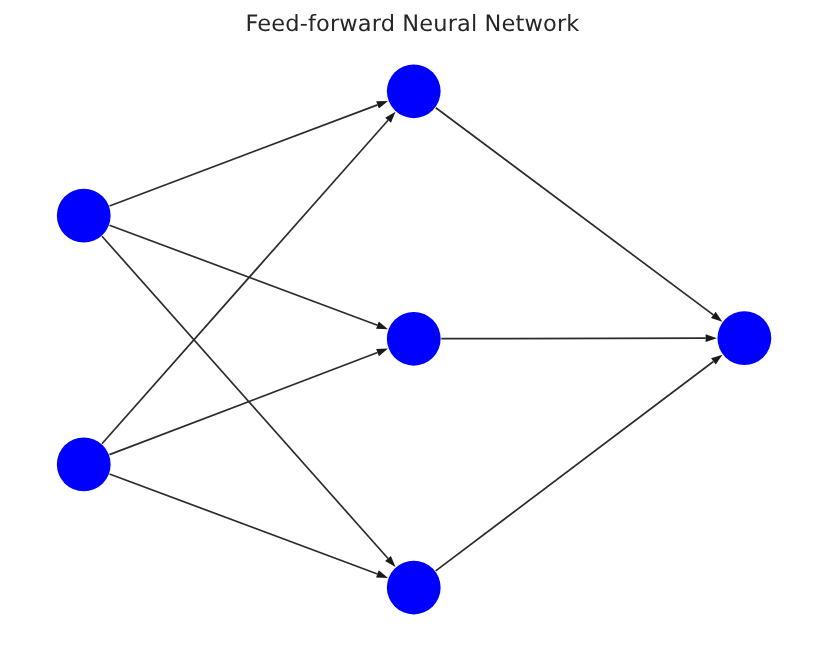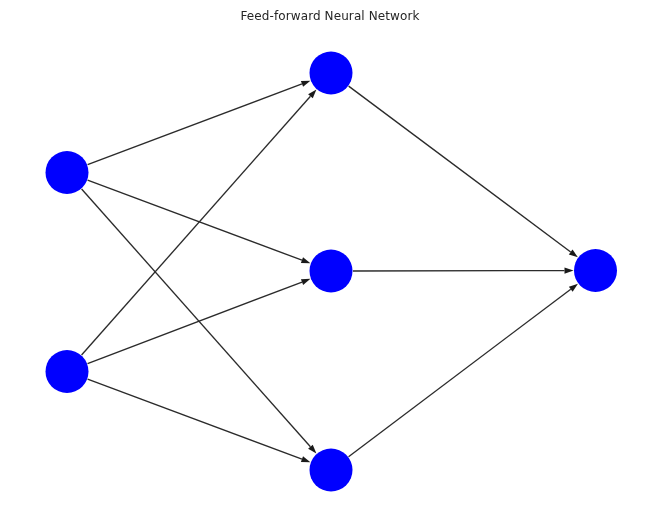--- a/index.html
+++ b/index.html
@@ -19,21 +19,21 @@
     width: 660px;
     height: 522px;
     background: #ffffff;
   }
   #figure-title {
     position: absolute;
     top: 9px;
     left: 0;
     width: 660px;
     text-align: center;
-    font-size: 12px;
+    font-size: 18px;
     color: #262626;
     font-family: "DejaVu Sans", "Liberation Sans", sans-serif;
     letter-spacing: 0.1px;
     white-space: nowrap;
   }
   #graph-canvas {
     position: absolute;
     top: 0;
     left: 0;
     width: 660px;

